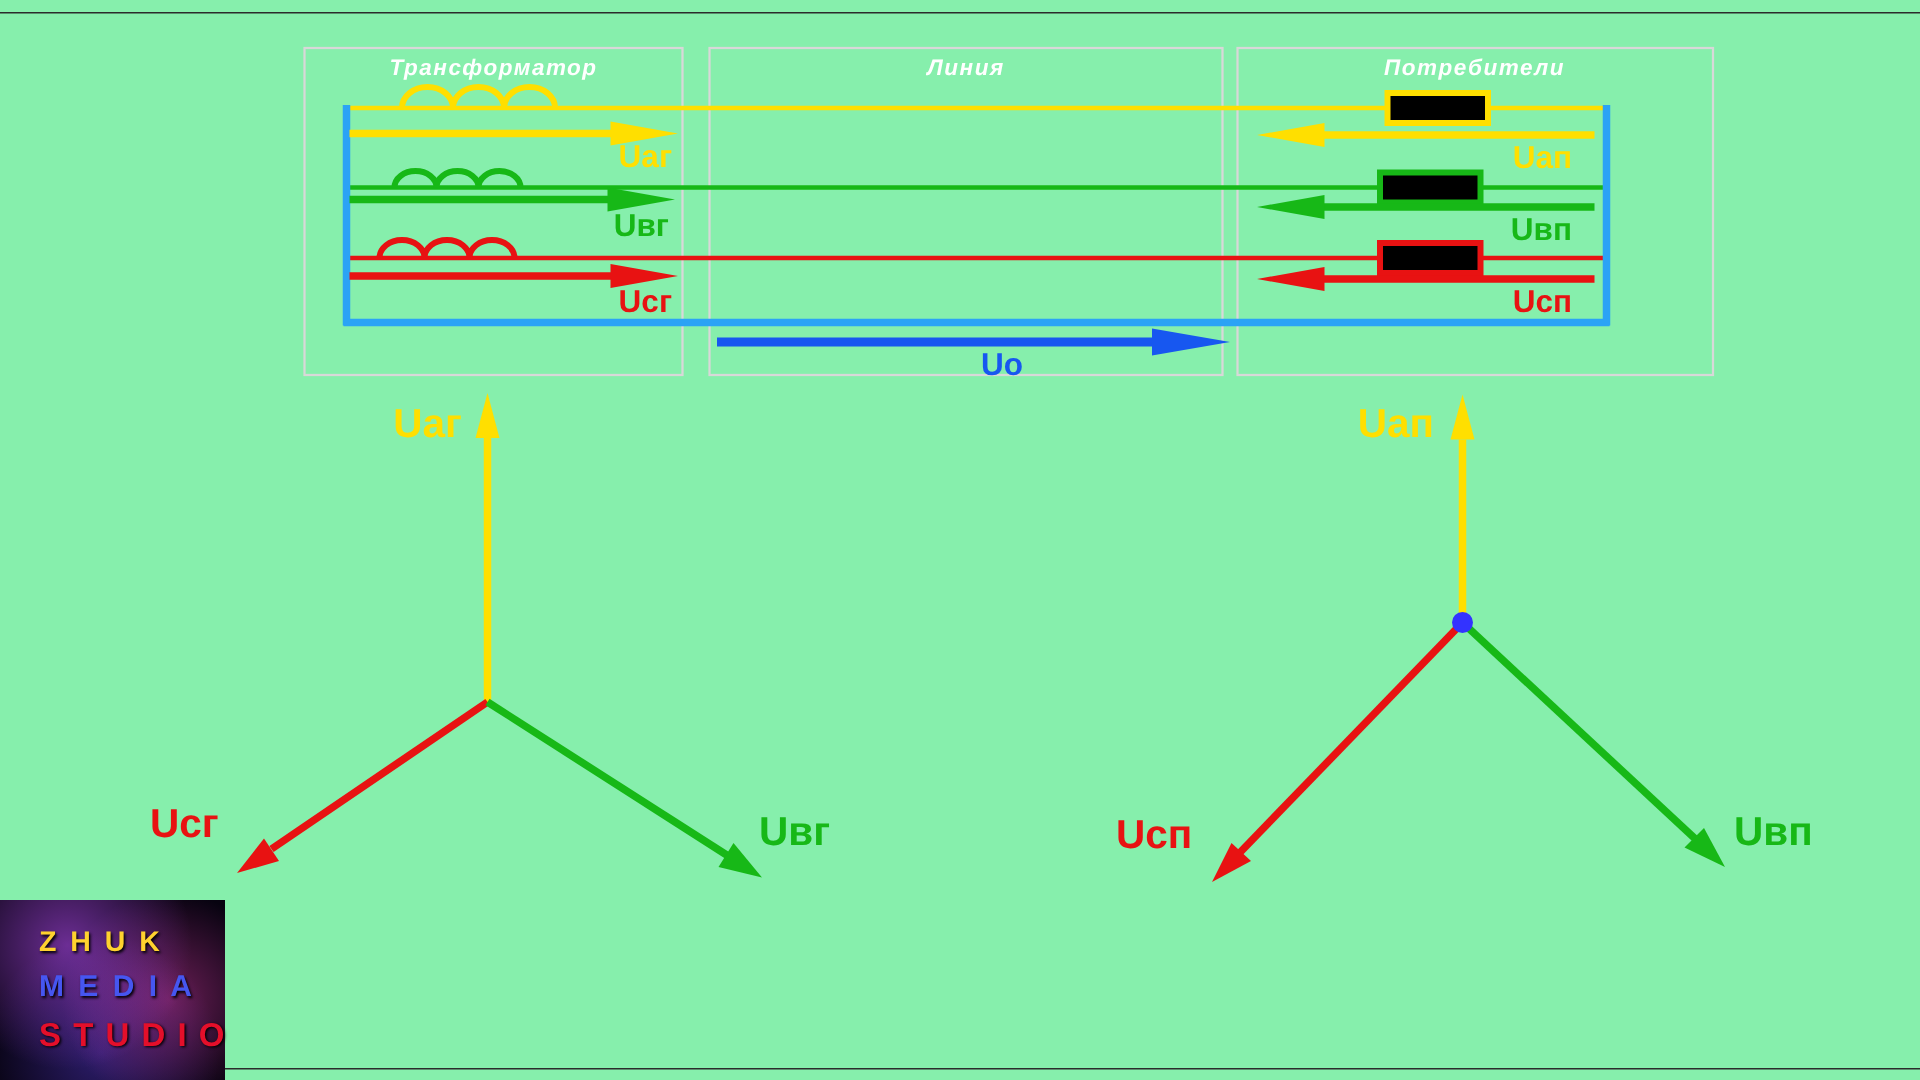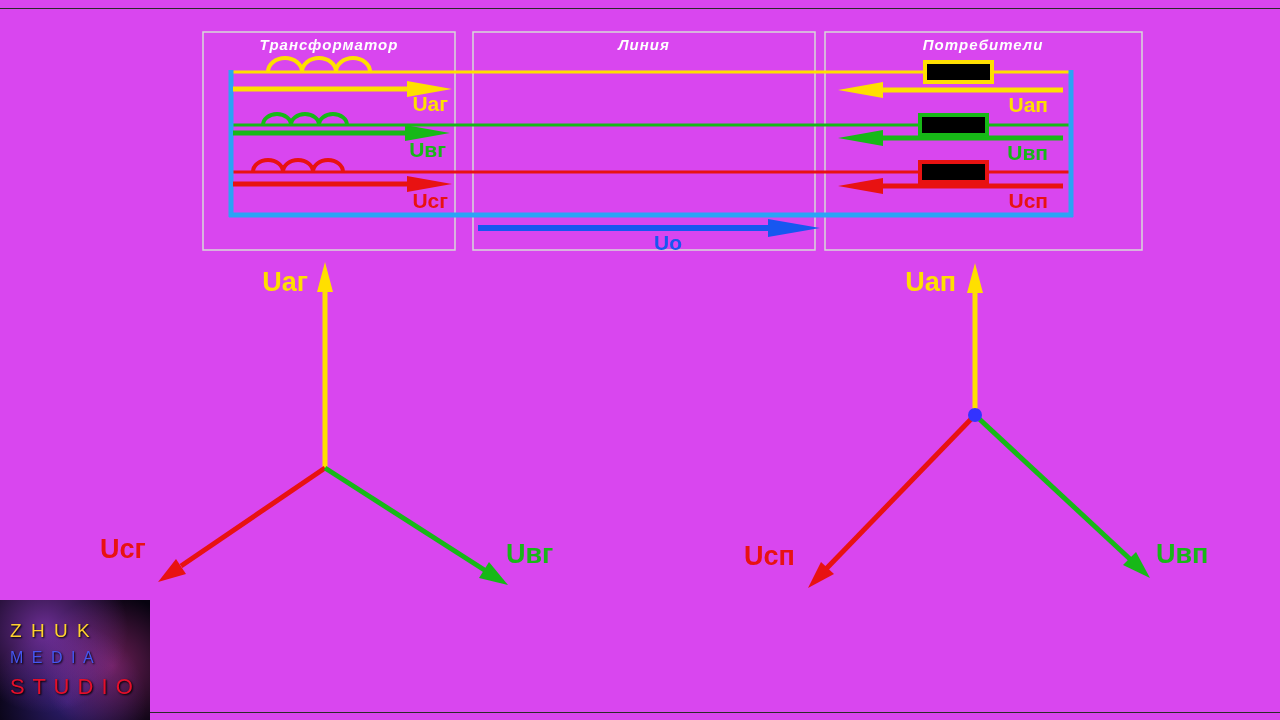--- a/index.html
+++ b/index.html
@@ -1,17 +1,17 @@
 <!DOCTYPE html>
 <html><head>
 <meta charset="utf-8">
 <style>
   html,body{margin:0;padding:0;background:#000;}
   .stage{
-    position:relative;width:1280px;height:720px;background:#d946ef;
+    position:relative;width:1280px;height:720px;background:#86efac;
     font-family:"Liberation Sans",sans-serif;overflow:hidden;
   }
   .frame-line{position:absolute;left:0;width:1280px;height:1px;background:#2b2b2b;}
   .frame-top{top:8px;}
   .frame-bottom{top:712px;}
   svg{position:absolute;left:0;top:0;}
   svg text{font-family:"Liberation Sans",sans-serif;font-weight:700;}
   .box{fill:none;stroke:#d8d8d8;stroke-width:1.5;}
   .section-label{fill:#ffffff;font-style:italic;font-size:15px;letter-spacing:1px;}
   .lbl{font-size:21px;}
@@ -19,23 +19,23 @@
   .logo{
     position:absolute;left:0;top:600px;width:150px;height:120px;
     background:
       radial-gradient(circle at 30% 25%, rgba(190,80,255,.55), rgba(0,0,0,0) 60%),
       radial-gradient(circle at 75% 55%, rgba(255,70,190,.40), rgba(0,0,0,0) 55%),
       radial-gradient(circle at 45% 85%, rgba(90,60,220,.45), rgba(0,0,0,0) 60%),
       #070310;
     display:flex;flex-direction:column;justify-content:center;gap:7px;
     padding-left:10px;box-sizing:border-box;
   }
-  .logo-line{font-weight:normal;white-space:nowrap;text-shadow:1px 1px 2px #000;}
+  .logo-line{font-weight:bold;white-space:nowrap;text-shadow:1px 1px 2px #000;margin-left:16px;}
   .l1{color:#ffd22e;font-size:19px;letter-spacing:2px;}
-  .l2{color:#4656f0;font-size:16px;letter-spacing:2px;}
+  .l2{color:#4656f0;font-size:20px;letter-spacing:2px;}
   .l3{color:#e40f2a;font-size:22px;letter-spacing:1px;}
 </style>
 </head>
 <body>
 
 <div class="stage">
   <div class="frame-line frame-top"></div>
   <div class="frame-line frame-bottom"></div>
 
   <svg width="1280" height="720" viewBox="0 0 1280 720">

